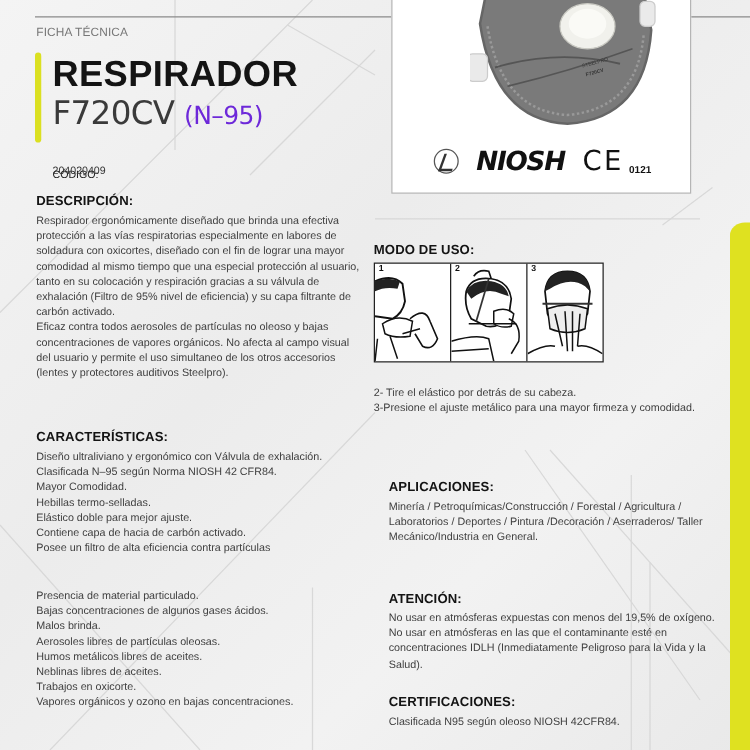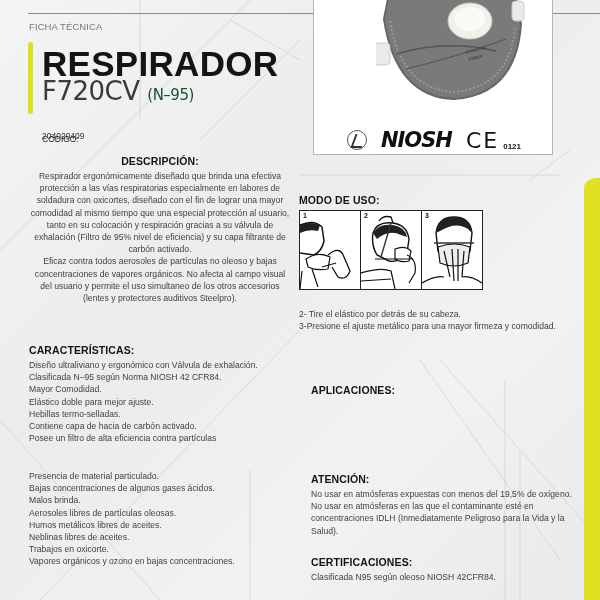--- a/index.html
+++ b/index.html
@@ -8,43 +8,43 @@
       position: relative;
       font-family: "Liberation Sans", sans-serif;
       color: #3a3a3a;
       background: linear-gradient(135deg, #f4f4f4 0%, #ececec 40%, #f2f2f2 70%, #e9e9e9 100%);
     }
     .bg-lines { position: absolute; inset: 0; pointer-events: none; }
     .top-rule { position: absolute; left: 28px; top: 13px; width: 290px; height: 1px; background: #8a8a8a; }
     .top-rule-right { position: absolute; left: 552px; top: 13px; width: 48px; height: 1px; background: #8a8a8a; }
     .ficha { position: absolute; left: 29px; top: 21px; font-size: 9.5px; color: #777; letter-spacing: 0.1px; text-align: right; }
     .title-bar { position: absolute; left: 28px; top: 42px; width: 5px; height: 72px; background: #dbe021; border-radius: 3px; }
-    .title-main { position: absolute; left: 42px; top: 46px; font-size: 35px; font-weight: bold; color: #141414; letter-spacing: 0.3px; line-height: 1; }
+    .title-main { position: absolute; left: 42px; top: 46px; font-size: 29px; font-weight: bold; color: #141414; letter-spacing: 0.3px; line-height: 1; }
     .title-model { position: absolute; left: 42px; top: 78px; font-size: 26px; font-weight: normal; color: #3a3a3a; line-height: 1; letter-spacing: -0.5px; font-family: "DejaVu Sans", sans-serif; }
-    .title-model .sub { font-size: 15px; color: #14532d; }
+    .title-model .sub { font-size: 20px; color: #6d28d9; }
     .codigo-label { position: absolute; left: 42px; top: 134px; font-size: 8.5px; font-weight: normal; color: #1a1a1a; }
     .codigo-value { position: absolute; left: 42px; top: 131px; font-size: 8.5px; color: #333; }
 
     .product-box { position: absolute; left: 313px; top: -2px; width: 240px; height: 157px; background: #fff; border: 1px solid #b5b5b5; }
     .mask { position: absolute; left: 62px; top: 0; width: 150px; height: 102px; }
-    .logos { position: absolute; left: 0; top: 115px; width: 240px; height: 30px; display: flex; align-items: center; justify-content: center; gap: 14px; margin-top: 11px; }
+    .logos { position: absolute; left: 0; top: 115px; width: 240px; height: 30px; display: flex; align-items: center; justify-content: center; gap: 14px; }
     .hhs { width: 20px; height: 20px; border: 1px solid #555; border-radius: 50%; position: relative; }
     .hhs::after { content: ""; position: absolute; left: 5px; top: 3px; width: 9px; height: 12px; border-left: 2px solid #333; border-bottom: 2px solid #333; transform: skewX(-20deg); }
     .niosh { font-family: "DejaVu Sans", sans-serif; font-weight: bold; font-style: italic; font-size: 21px; color: #111; letter-spacing: -1px; }
     .ce { font-family: "DejaVu Sans", sans-serif; font-size: 22px; color: #111; letter-spacing: 2px; }
     .ce-num { font-size: 8px; font-weight: bold; color: #111; margin-left: -10px; margin-top: 12px; }
 
     .yellow-band { position: absolute; left: 584px; top: 178px; width: 16px; height: 422px; background: #dfe120; border-top-left-radius: 12px 10px; }
 
     .section { position: absolute; }
     .section h2 { font-size: 10.5px; font-weight: bold; color: #141414; margin-bottom: 3px; letter-spacing: 0.1px; }
     .section p, .section li { font-size: 8.6px; line-height: 12.2px; color: #3f3f3f; }
     .section ul { list-style: none; }
 
-    .desc { left: 29px; top: 155px; width: 262px; text-align: center; }
+    .desc { left: 29px; top: 155px; width: 262px; }
     .caract { left: 29px; top: 344px; width: 270px; }
     .riesgos { left: 29px; top: 470px; width: 270px; }
 
     .modo { left: 299px; top: 194px; width: 285px; }
     .steps { display: flex; border: 1.2px solid #222; width: 184px; height: 80px; margin-top: 4px; margin-bottom: 18px; background: #fff; }
     .step { flex: 1; position: relative; border-right: 1.2px solid #222; overflow: hidden; }
     .step:last-child { border-right: none; }
     .step-num { position: absolute; left: 3px; top: 1px; font-size: 7px; font-weight: bold; color: #111; }
     .step svg { position: absolute; left: 0; top: 0; }
 
@@ -114,22 +114,22 @@
   <p>Respirador ergonómicamente diseñado que brinda una efectiva protección a las vías respiratorias especialmente en labores de soldadura con oxicortes, diseñado con el fin de lograr una mayor comodidad al mismo tiempo que una especial protección al usuario, tanto en su colocación y respiración gracias a su válvula de exhalación (Filtro de 95% nivel de eficiencia) y su capa filtrante de carbón activado.</p>
   <p>Eficaz contra todos aerosoles de partículas no oleoso y bajas concentraciones de vapores orgánicos. No afecta al campo visual del usuario y permite el uso simultaneo de los otros accesorios (lentes y protectores auditivos Steelpro).</p>
 </div>
 
 <div class="section caract">
   <h2>CARACTERÍSTICAS:</h2>
   <ul>
     <li>Diseño ultraliviano y ergonómico con Válvula de exhalación.</li>
     <li>Clasificada N–95 según Norma NIOSH 42 CFR84.</li>
     <li>Mayor Comodidad.</li>
+    <li>Hebillas termo-selladas.</li>
     <li>Elástico doble para mejor ajuste.</li>
-    <li>Hebillas termo-selladas.</li>
     <li>Contiene capa de hacia de carbón activado.</li>
     <li>Posee un filtro de alta eficiencia contra partículas</li>
   </ul>
 </div>
 
 <div class="section riesgos">
   <ul>
     <li>Presencia de material particulado.</li>
     <li>Bajas concentraciones de algunos gases ácidos.</li>
     <li>Malos brinda.</li>
@@ -178,20 +178,21 @@
         <path d="M0 72 Q14 64 22 66 M60 72 Q48 64 40 66" fill="none" stroke="#111" stroke-width="1.2"></path>
       </svg>
     </div>
   </div>
   <p>2- Tire el elástico por detrás de su cabeza.</p>
   <p>3-Presione el ajuste metálico para una mayor firmeza y comodidad.</p>
 </div>
 
 <div class="section aplic">
   <h2>APLICACIONES:</h2>
+  <p>Minería / Petroquímicas/Construcción / Forestal / Agricultura / Laboratorios / Deportes / Pintura /Decoración / Aserraderos/ Taller Mecánico/Industria en General.</p>
 </div>
 
 <div class="section atencion">
   <h2>ATENCIÓN:</h2>
   <p>No usar en atmósferas expuestas con menos del 19,5% de oxígeno. No usar en atmósferas en las que el contaminante esté en concentraciones IDLH (Inmediatamente Peligroso para la Vida y la Salud).</p>
 </div>
 
 <div class="section certif">
   <h2>CERTIFICACIONES:</h2>
   <p>Clasificada N95 según oleoso NIOSH 42CFR84.</p>

